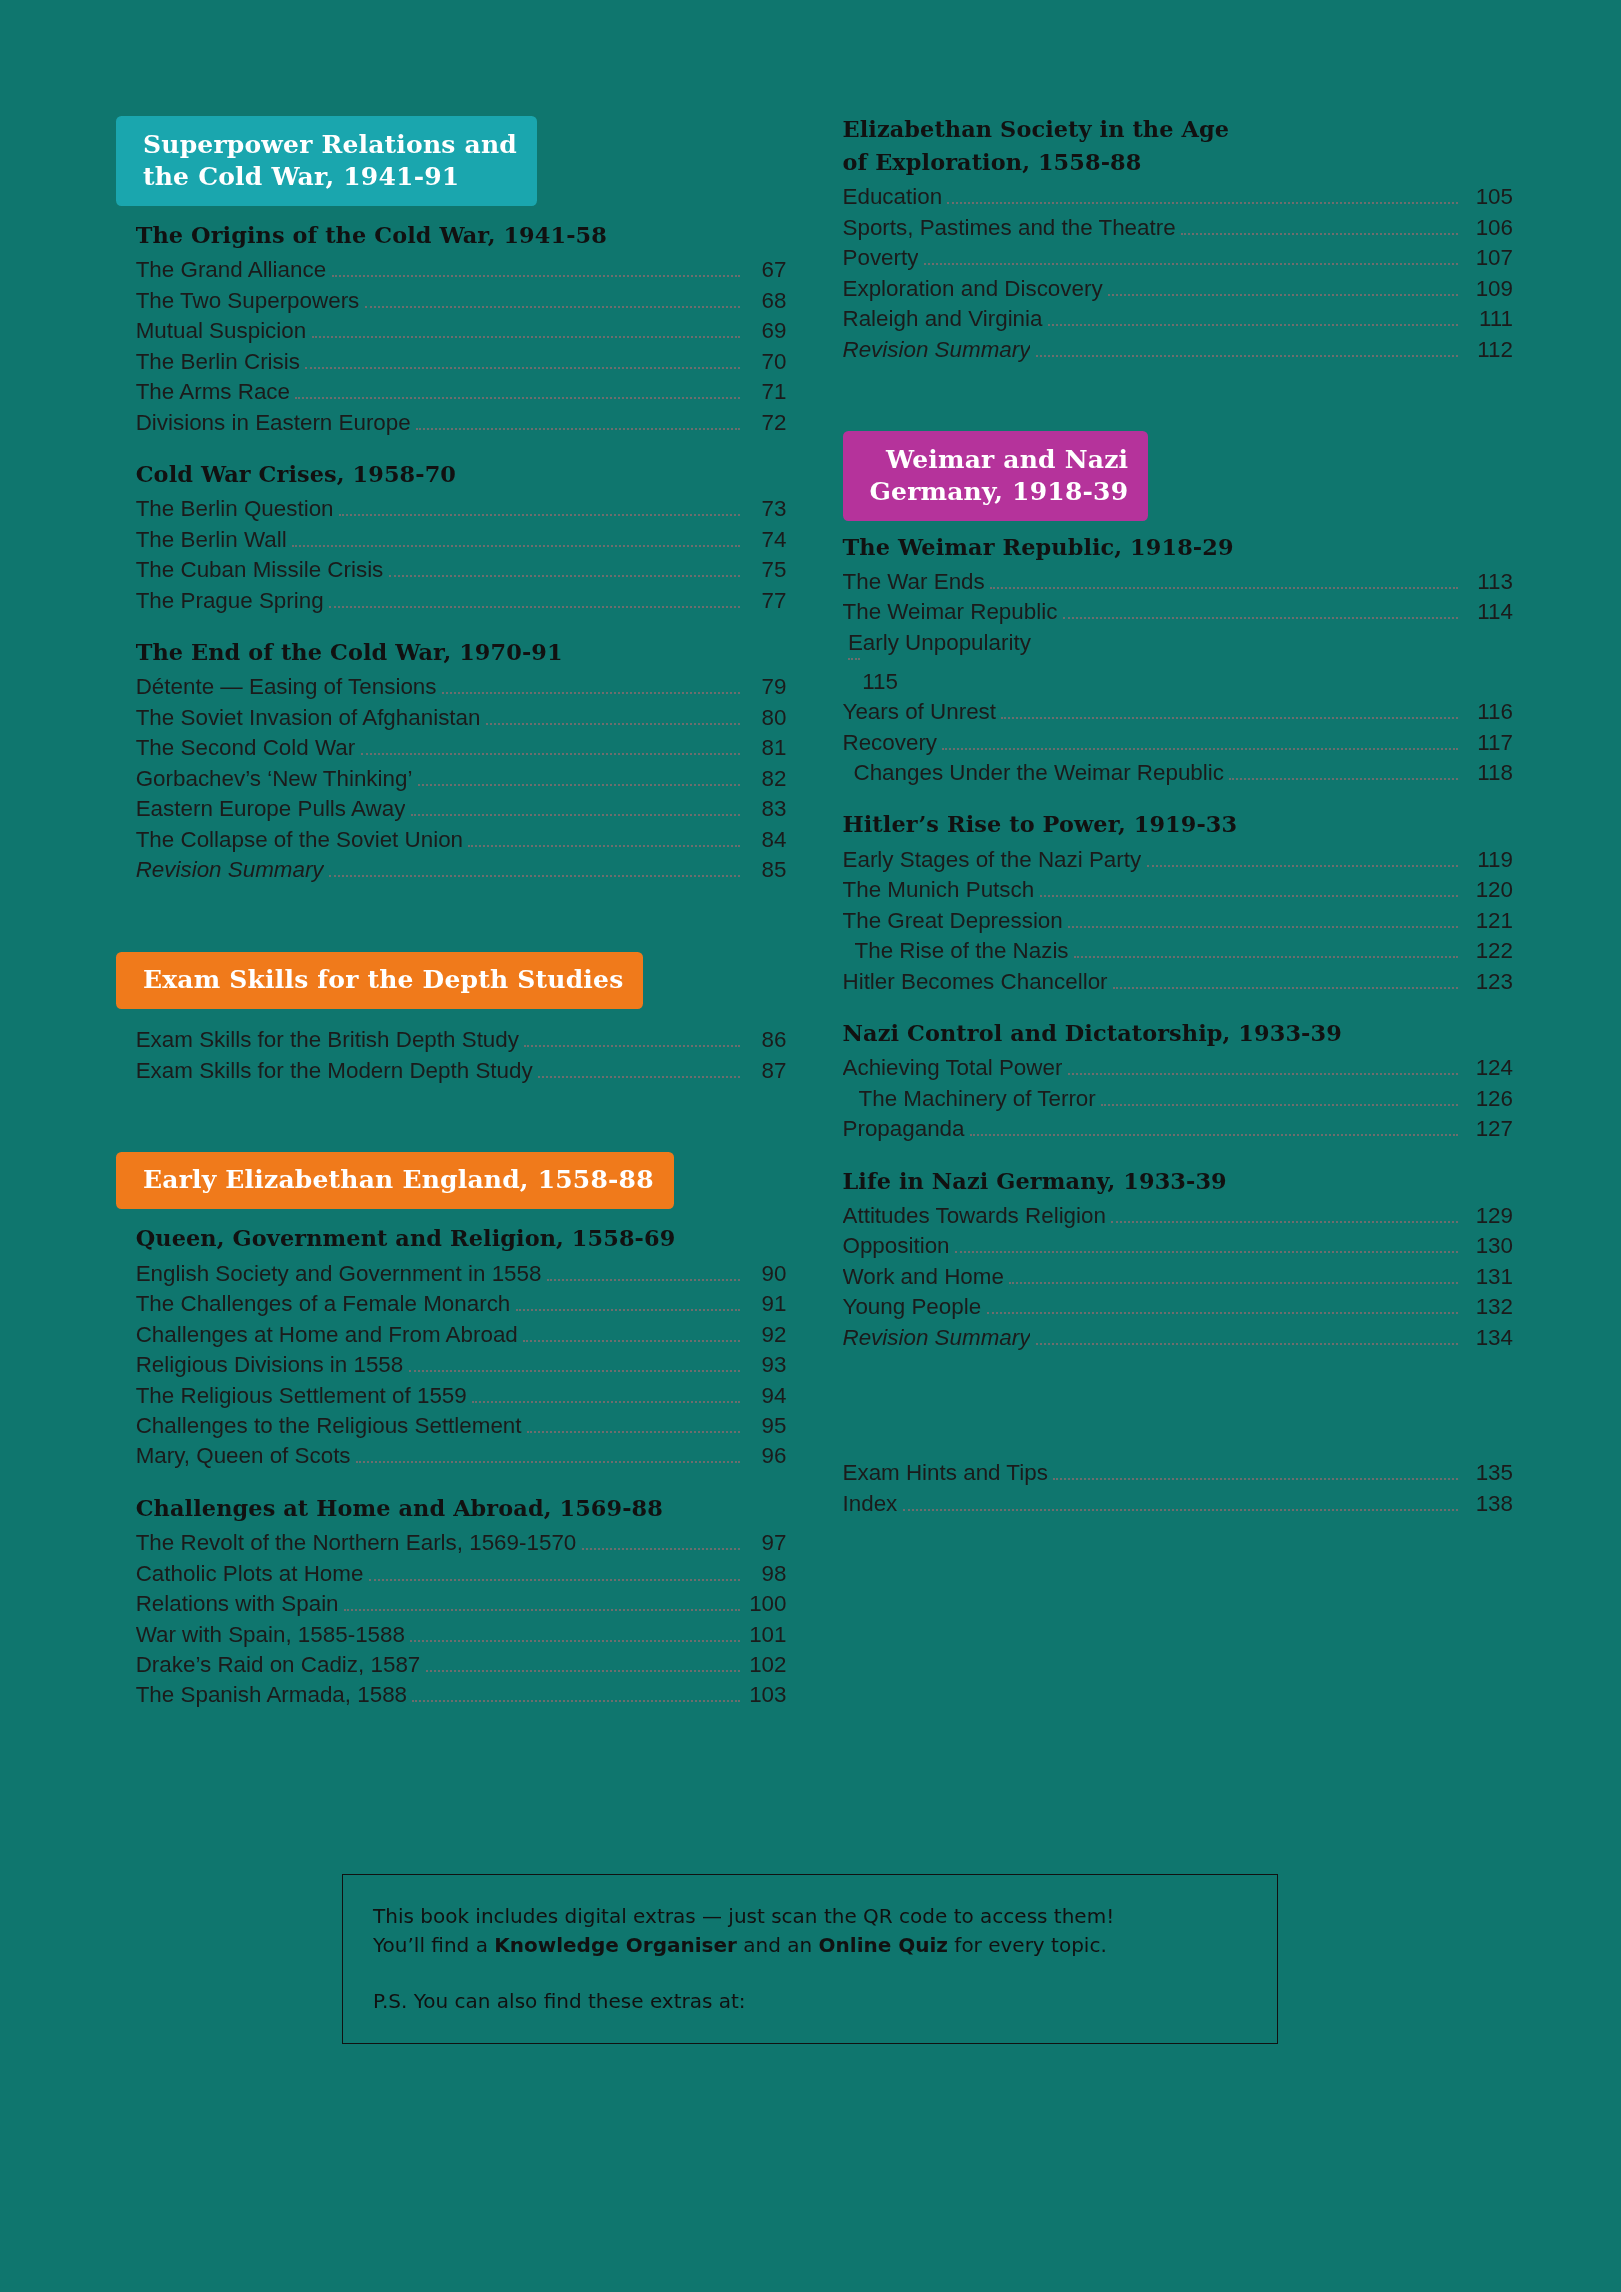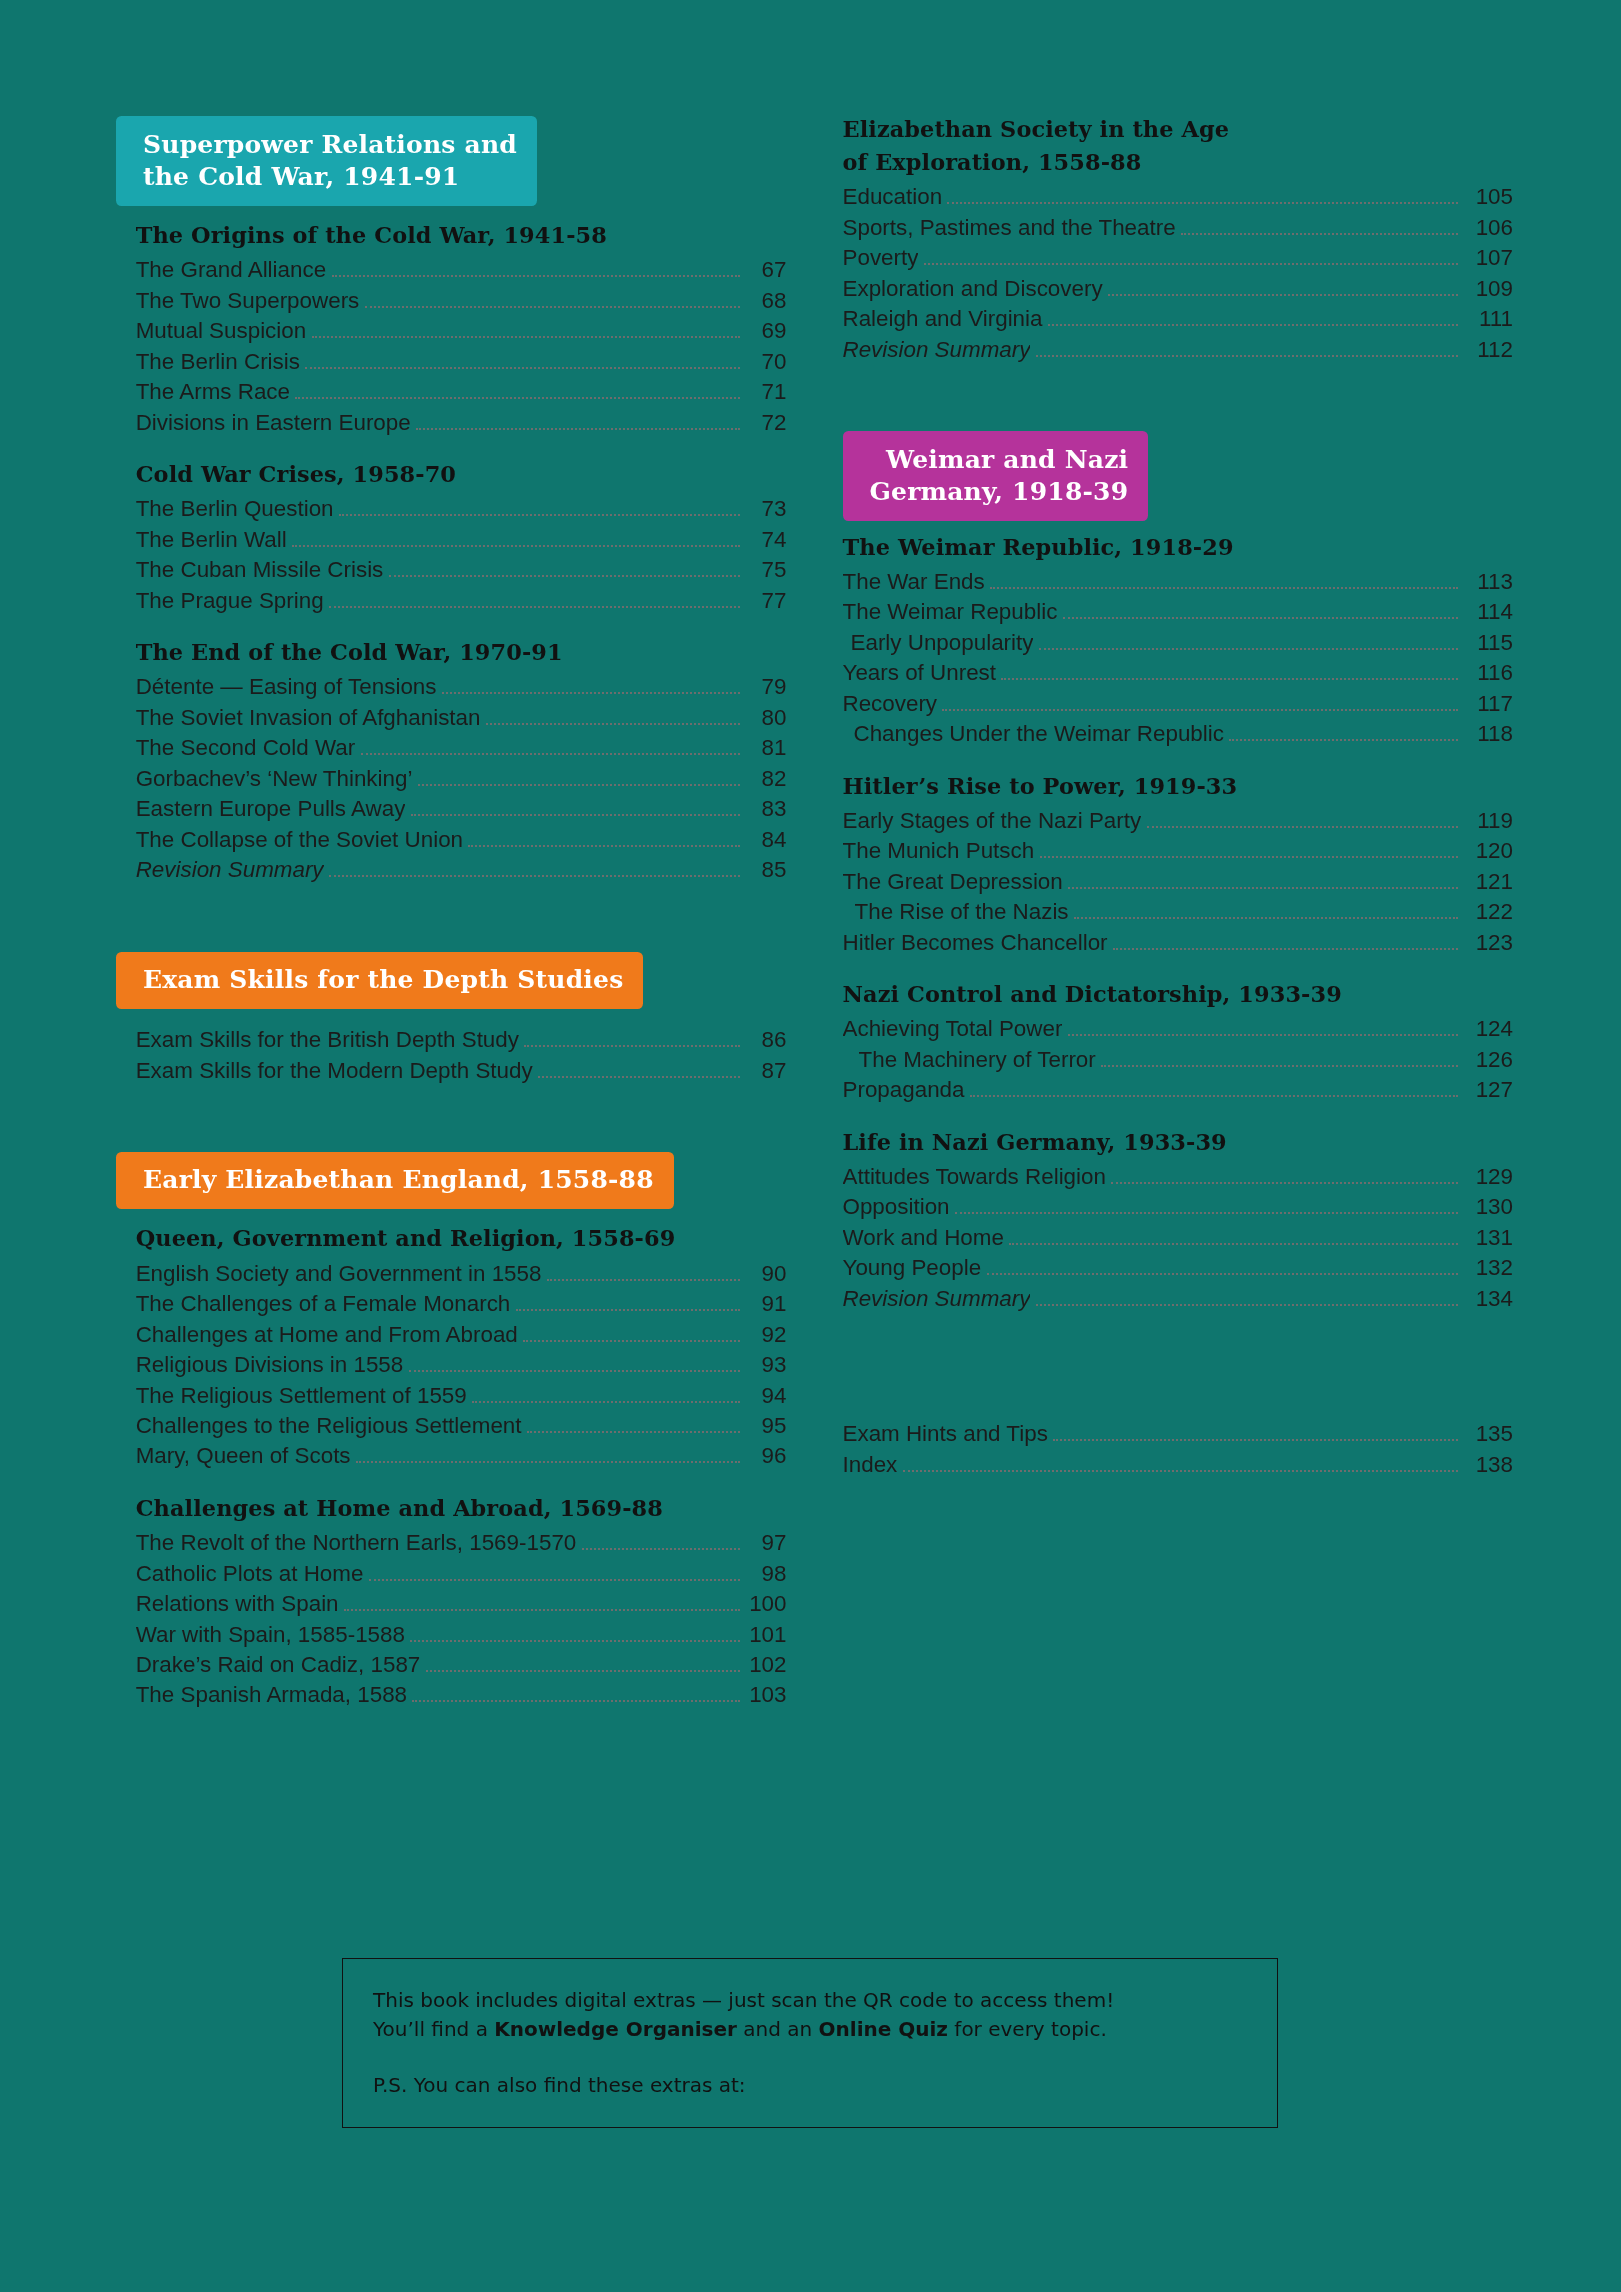--- a/index.html
+++ b/index.html
@@ -97,21 +97,21 @@
   
   .col-right .entry .pg { min-width: 50px; }
 
   .spacer-48 { height: 43px; }
   .spacer-90 { height: 82px; }
 
   
   .notebox {
     position: absolute;
     left: 342px;
-    top: 1958px;
+    top: 1874px;
     width: 936px;
     height: 170px;
     border: 1.8px solid #111111;
     box-sizing: border-box;
     padding: 27px 30px;
   }
   .notebox p {
     margin: 0;
     font-family: "DejaVu Sans", sans-serif;
     font-size: 20px;
@@ -389,21 +389,21 @@
         <div class="entry" style="margin-left:0;">
             <span class="txt">The War Ends</span>
             <span class="dots"></span>
             <span class="pg">113</span>
           </div>
         <div class="entry" style="margin-left:0;">
             <span class="txt">The Weimar Republic</span>
             <span class="dots"></span>
             <span class="pg">114</span>
           </div>
-        <div class="entry" style="margin-left:8px;">
+        <div class="entry" style="margin-left:0;flex-direction:column;">
             <span class="txt">Early Unpopularity</span>
             <span class="dots"></span>
             <span class="pg">115</span>
           </div>
         <div class="entry" style="margin-left:0;">
             <span class="txt">Years of Unrest</span>
             <span class="dots"></span>
             <span class="pg">116</span>
           </div>
         <div class="entry" style="margin-left:0;">

